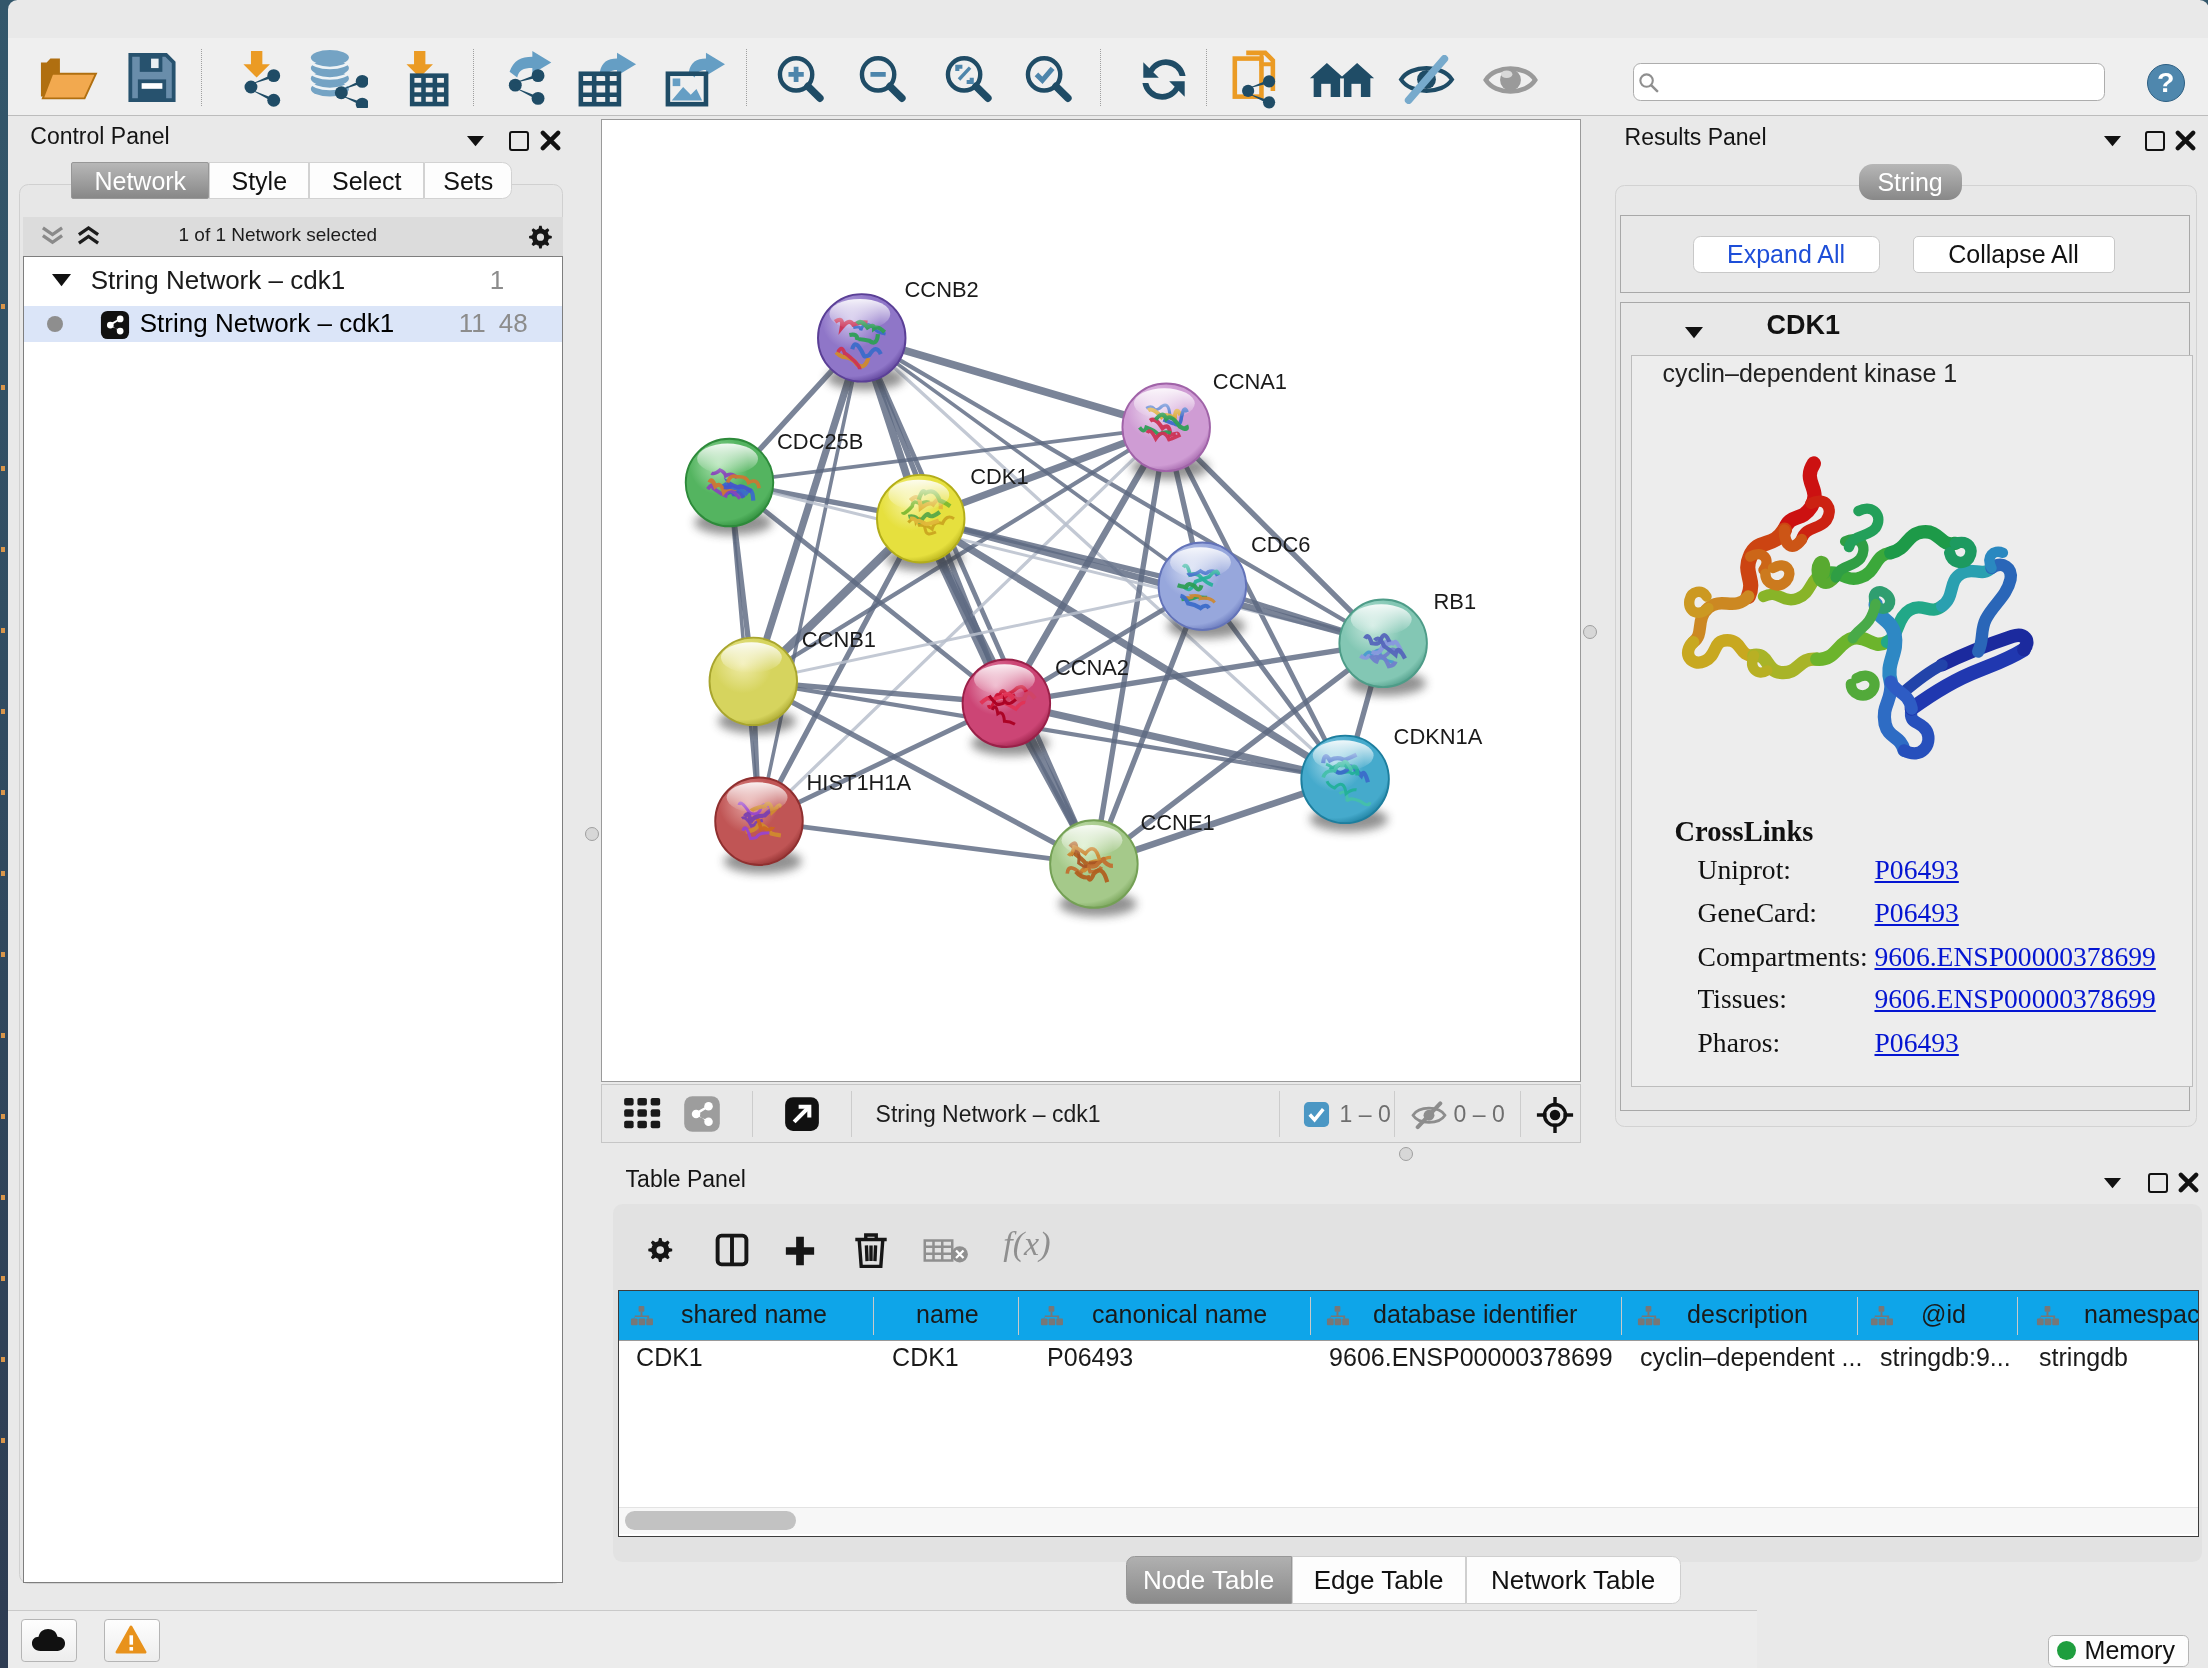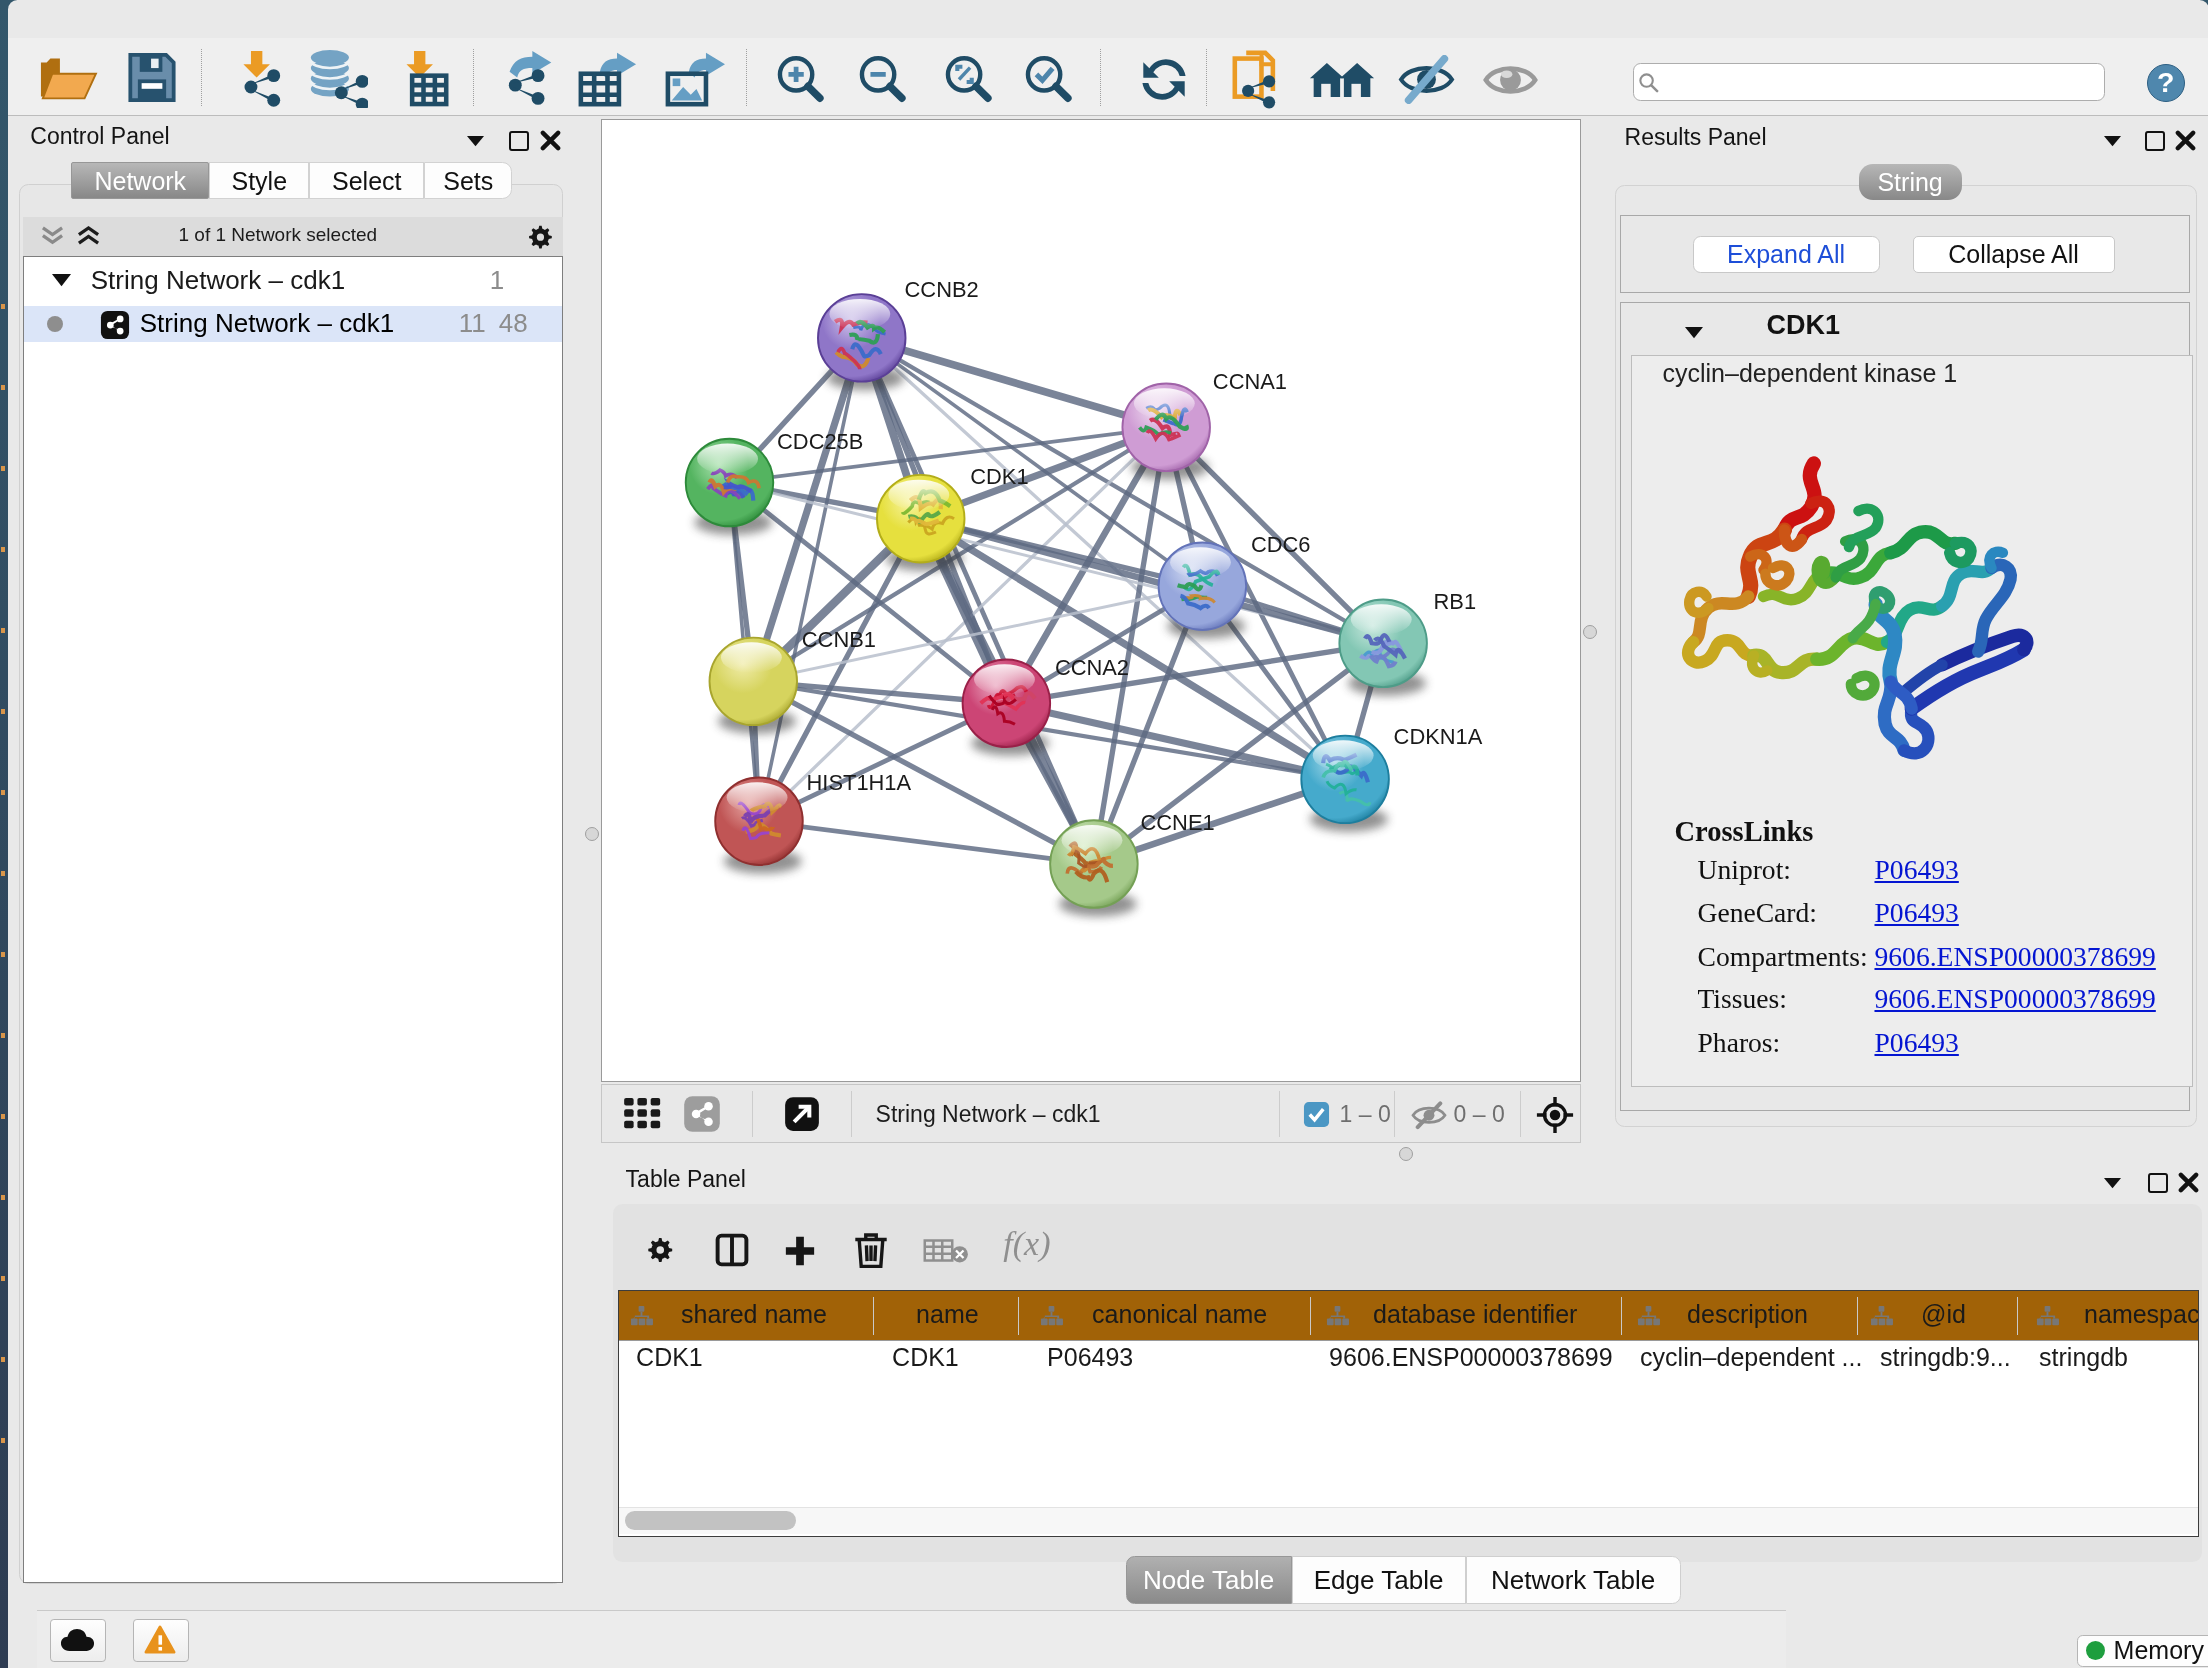--- a/index.html
+++ b/index.html
@@ -657,21 +657,21 @@
         <svg class="abs" style="left:310px;top:34px" width="46" height="25" viewBox="0 0 36 20">
             <g stroke="#8f8f8f" fill="none" stroke-width="2">
               <rect x="1" y="2" width="22" height="16"></rect>
               <path d="M1 7 L23 7 M1 12.5 L23 12.5 M8 2 L8 18 M15 2 L15 18"></path>
             </g>
             <circle cx="29" cy="13" r="6.5" fill="#8f8f8f"></circle>
             <path d="M26 10 L32 16 M32 10 L26 16" stroke="#fff" stroke-width="1.8"></path>
           </svg>
         <div class="abs" style="left:390px;top:21px;font-family:'Liberation Serif',serif;font-style:italic;font-size:34px;color:#8f8f8f;">f(x)</div>
         <div class="abs" style="left:4.8px;top:86px;width:1579px;height:245px;background:#fff;border:1.9px solid #3c3c3c;overflow:hidden;">
-            <div class="abs" style="left:0;top:0;width:100%;height:49px;background:#a16207;border-bottom:1.9px solid #9a9a9a;font-size:25px;color:#1a1a1a;">
+            <div class="abs" style="left:0;top:0;width:100%;height:49px;background:#0ea5e9;border-bottom:1.9px solid #9a9a9a;font-size:25px;color:#1a1a1a;">
               <div class="abs" style="left:254px;top:5.7px;width:0;height:38px;border-left:1.9px solid #c9c9c9;"></div>
               <div class="abs" style="left:399px;top:5.7px;width:0;height:38px;border-left:1.9px solid #c9c9c9;"></div>
               <div class="abs" style="left:691px;top:5.7px;width:0;height:38px;border-left:1.9px solid #c9c9c9;"></div>
               <div class="abs" style="left:1002px;top:5.7px;width:0;height:38px;border-left:1.9px solid #c9c9c9;"></div>
               <div class="abs" style="left:1238px;top:5.7px;width:0;height:38px;border-left:1.9px solid #c9c9c9;"></div>
               <div class="abs" style="left:1398px;top:5.7px;width:0;height:38px;border-left:1.9px solid #c9c9c9;"></div>
               <svg class="abs" style="left:9.5px;top:14.3px" width="24" height="23" viewBox="0 0 25 24">
                 <g fill="#777">
                   <rect x="10" y="1" width="6" height="6" rx="1"></rect>
                   <rect x="2" y="14" width="7" height="7" rx="1"></rect>
@@ -747,21 +747,21 @@
             </div>
           </div>
       </div>
       <div id="btabs" class="abs" style="top:395px;left:519px;height:48px;">
         <div class="abs" style="left:0;width:166px;height:48px;background:linear-gradient(180deg,#b0b0b0,#8a8a8a);border:1px solid #979797;border-radius:8.6px 0 0 8.6px;box-sizing:border-box;color:#fff;font-size:26px;text-align:center;line-height:46px;">Node Table</div>
         <div class="abs" style="left:166px;width:174px;height:48px;background:#fdfdfd;border:1px solid #cfcfcf;box-sizing:border-box;color:#111;font-size:26px;text-align:center;line-height:46px;">Edge Table</div>
         <div class="abs" style="left:340px;width:215px;height:48px;background:#fdfdfd;border:1px solid #cfcfcf;border-radius:0 8.6px 8.6px 0;box-sizing:border-box;color:#111;font-size:26px;text-align:center;line-height:46px;">Network Table</div>
       </div>
     </div>
   </div>
-  <div id="statusbar" class="abs" style="left:0;top:1610px;width:1749px;height:58px;background:#ececec;border-top:1.9px solid #c9c9c9;margin-left:29px;">
+  <div id="statusbar" class="abs" style="left:0;top:1610px;width:1749px;height:58px;background:#ececec;border-top:1.9px solid #c9c9c9;">
     <div class="abs" style="left:13.3px;top:7.6px;width:56px;height:43px;background:linear-gradient(180deg,#fefefe,#ededed);border:1.9px solid #b5b5b5;border-radius:3.8px;box-sizing:border-box;">
       <svg class="abs" style="left:9.5px;top:8.6px" width="35" height="24" viewBox="0 0 37 25">
           <path d="M10 24 C4 24 1 20 1 16 C1 12 4 9 8 9 C9 4 13 1 18 1 C23 1 27 4 28 9 C33 9 36 12 36 16 C36 21 32 24 28 24 Z" fill="#111"></path>
         </svg>
     </div>
     <div class="abs" style="left:96px;top:7.6px;width:56px;height:43px;background:linear-gradient(180deg,#fefefe,#ededed);border:1.9px solid #b5b5b5;border-radius:3.8px;box-sizing:border-box;">
       <svg class="abs" style="left:10.5px;top:5.7px" width="32" height="30" viewBox="0 0 34 32">
           <path d="M17 2 L32 29 L2 29 Z" fill="#e8921c" stroke="#e8921c" stroke-width="3" stroke-linejoin="round"></path>
           <rect x="15.4" y="11" width="3.8" height="10" fill="#fff"></rect>
           <rect x="15.4" y="23.5" width="3.8" height="3.8" fill="#fff"></rect>

